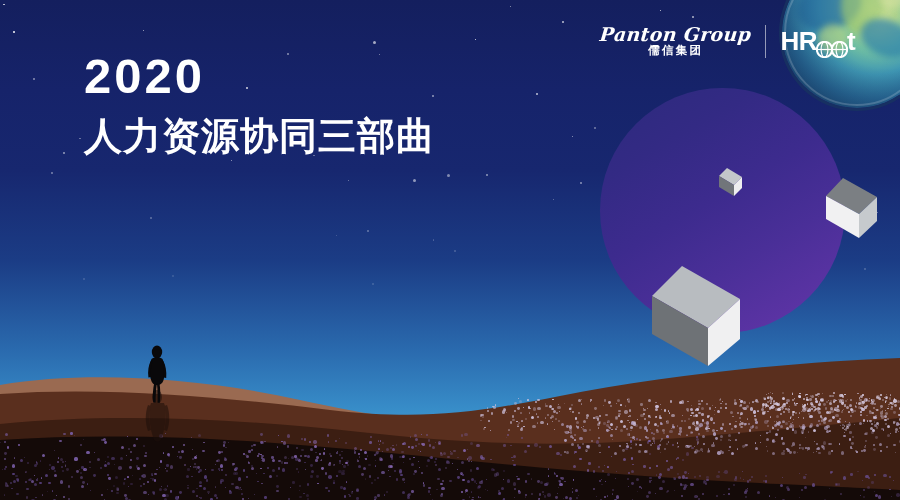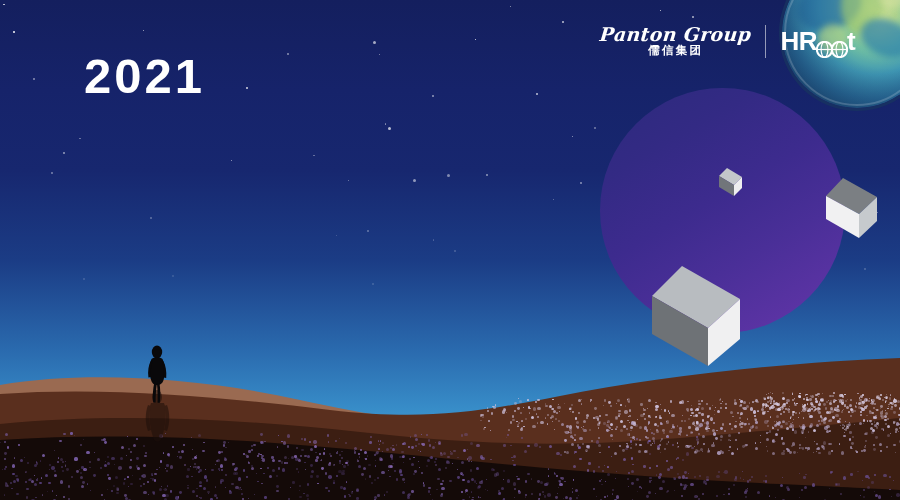--- a/index.html
+++ b/index.html
@@ -2012,21 +2012,22 @@
 
   <div class="cube" style="left:718px;top:168px">
     <svg width="26" height="28" viewBox="0 0 26 28">
       <polygon points="9,0 24,9 16,17 1,8" fill="#c3c7ca"></polygon>
       <polygon points="16,17 24,9 24,20 16,28" fill="#eeeeef"></polygon>
       <polygon points="1,8 16,17 16,28 1,19" fill="#71757a"></polygon>
     </svg>
   </div>
 
   <div class="title-block">
-    <div class="t-year">2021</div>
+    <div class="t-year">2020</div>
+    <div class="t-main">人力资源协同三部曲</div>
   </div>
 
   <div class="logo-bar">
     <div class="logo-panton">
       <div class="logo-panton-script">Panton Group</div>
       <div class="logo-panton-cn">儒信集团</div>
     </div>
     <div class="logo-divider"></div>
     <div class="logo-hroot">
       <span>HR</span>

